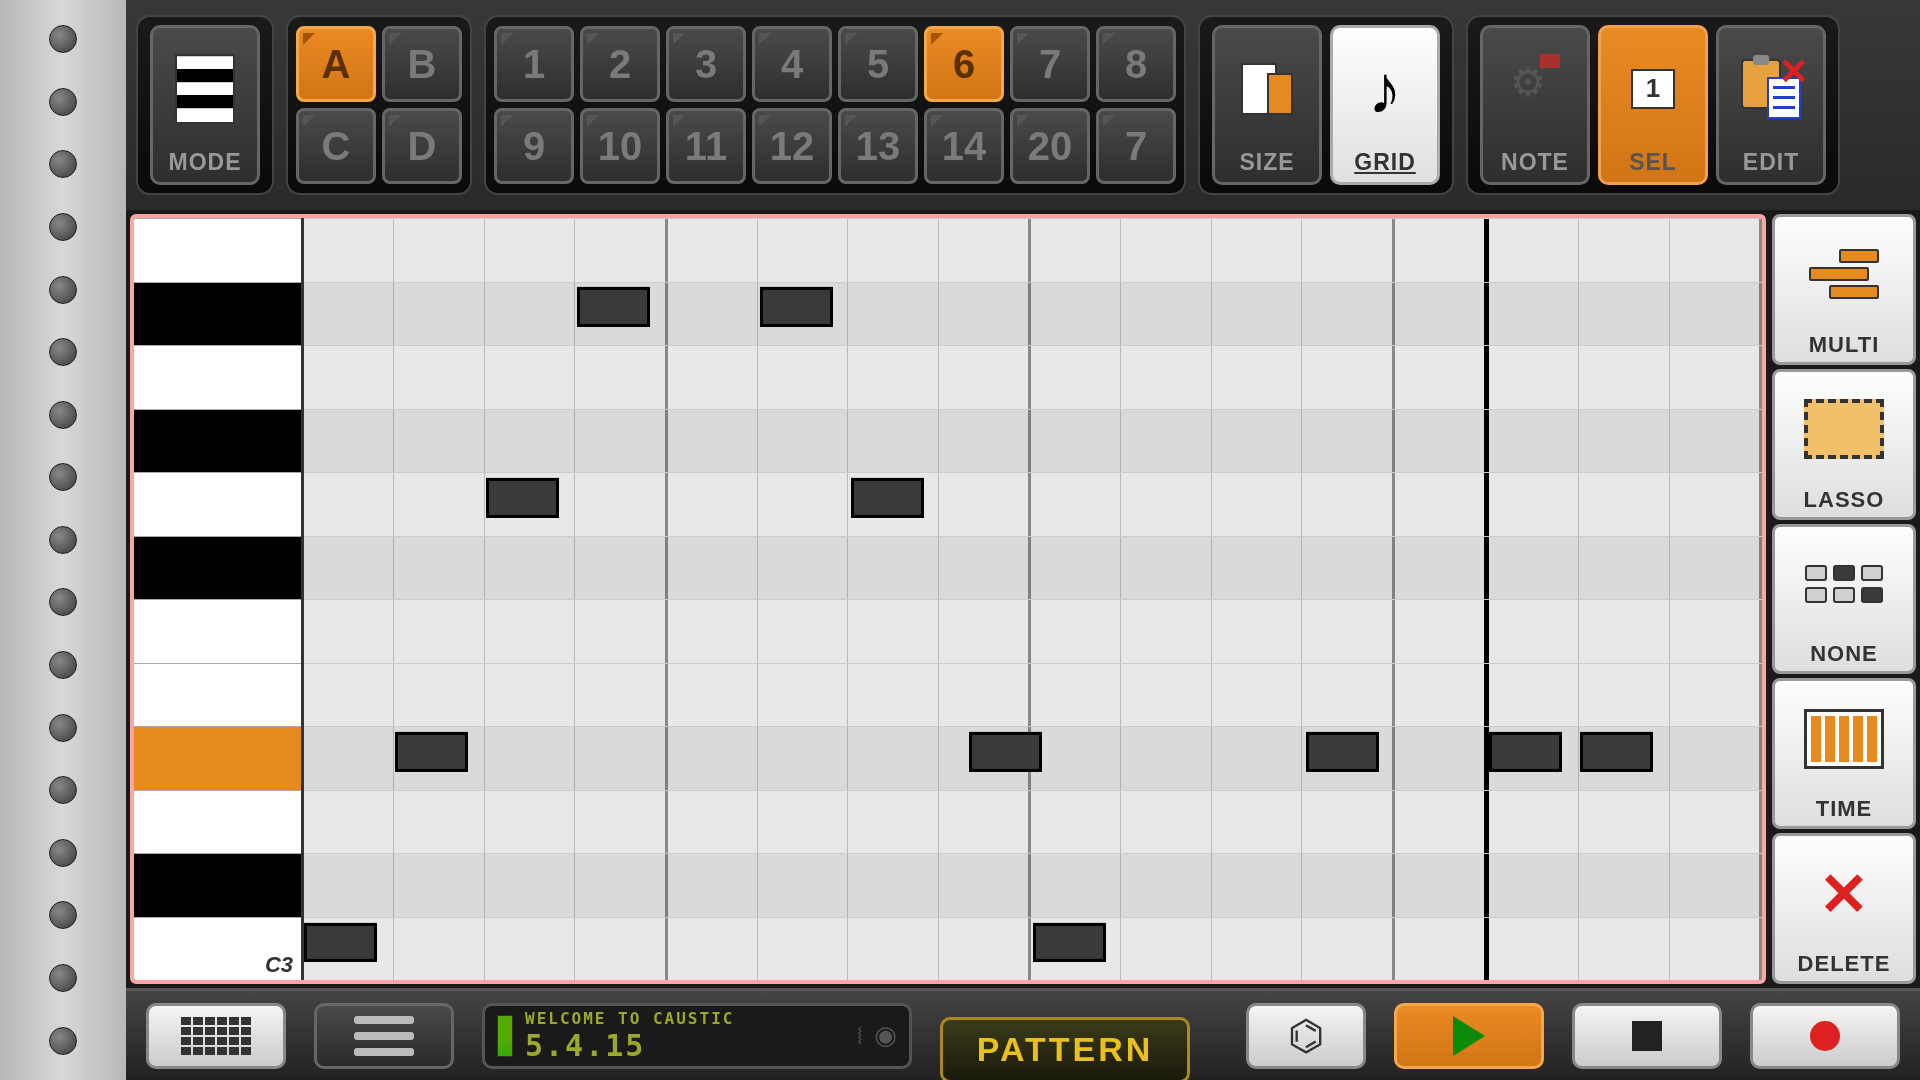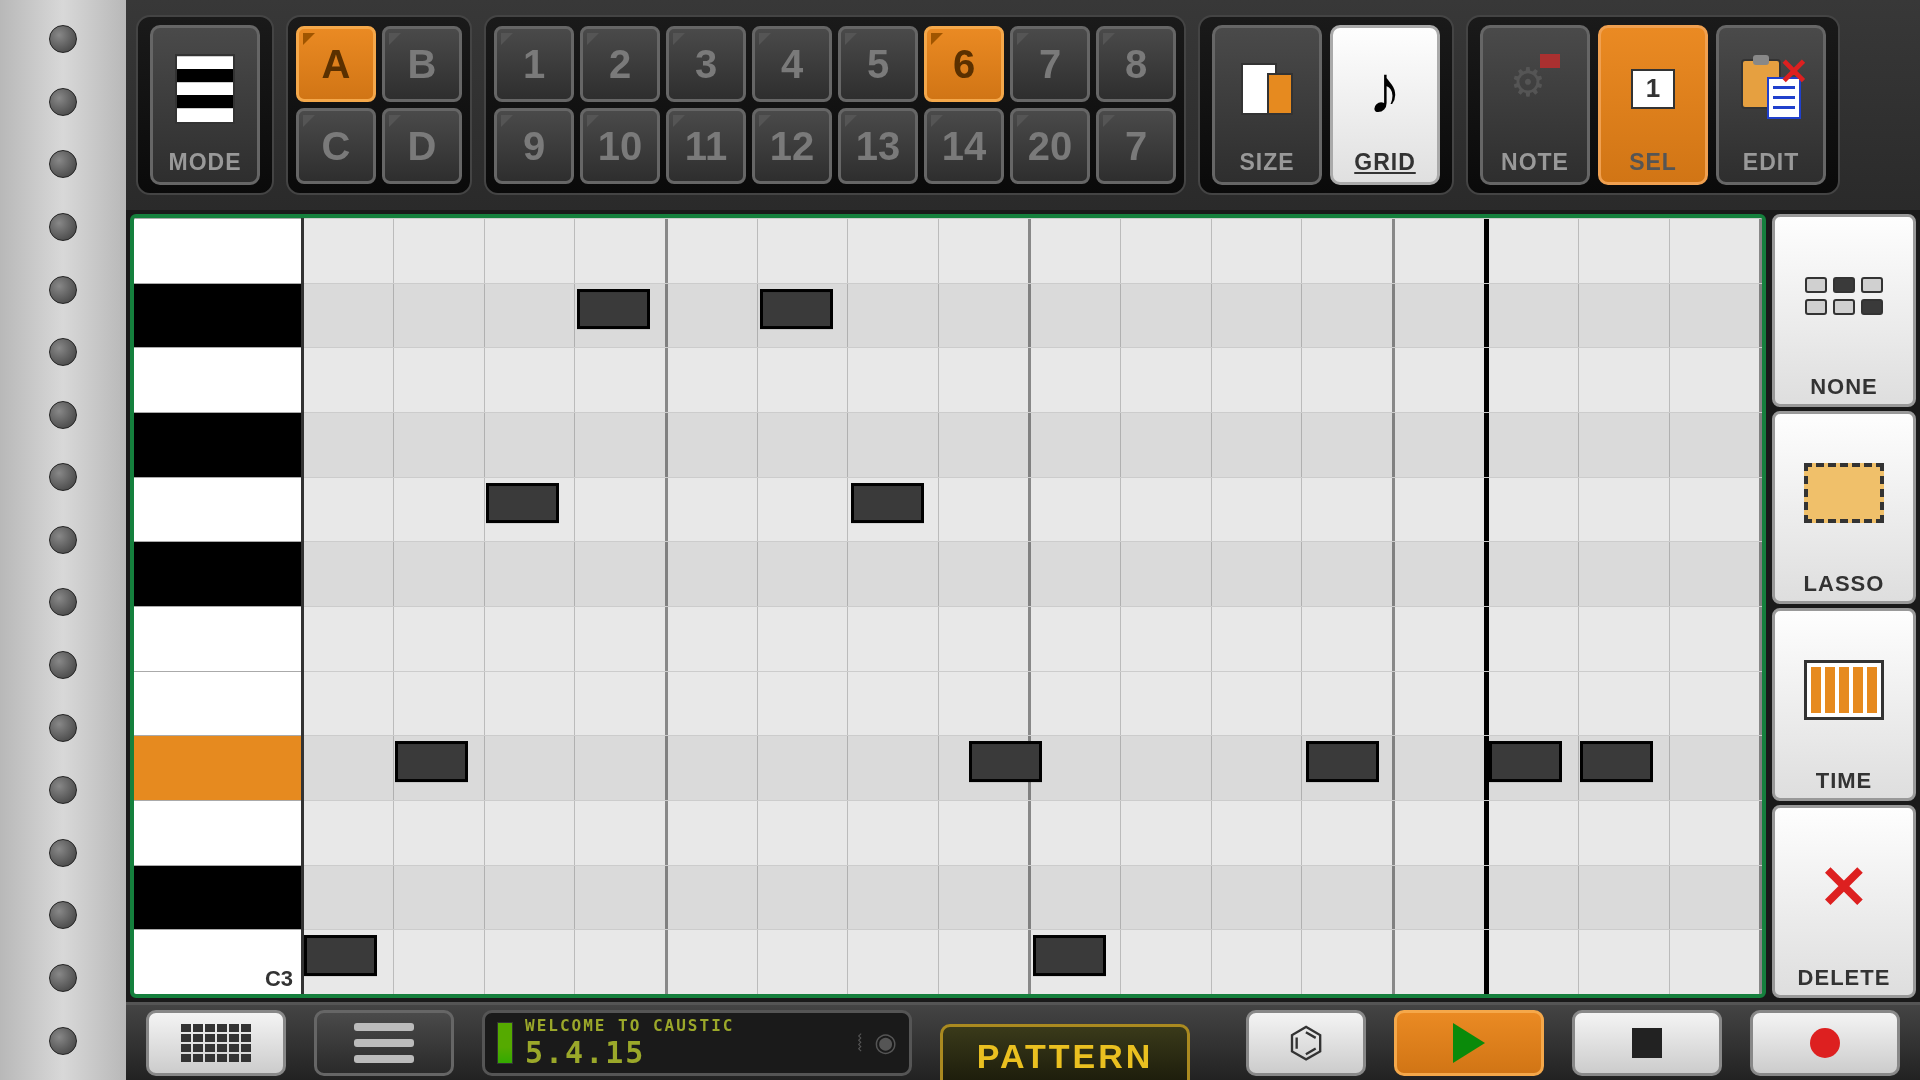--- a/index.html
+++ b/index.html
@@ -239,24 +239,25 @@
   color: #dd2020;
 }
 .editor-row {
   flex: 1;
   display: flex;
   background: #1a1a1a;
   padding: 4px;
 }
 .piano-roll {
   flex: 1;
-  border: 4px solid #15803d;
+  border: 4px solid #fca5a5;
   border-radius: 6px;
   display: flex;
   overflow: hidden;
+  font-style: italic;
 }
 .keys-col {
   width: 170px;
   display: flex;
   flex-direction: column;
   border-right: 3px solid #333;
 }
 .key {
   flex: 1;
   border-top: 1px solid #aaa;
@@ -361,21 +362,21 @@
   gap: 4px;
   padding: 4px;
 }
 .time-icon div { flex: 1; background: #e68a1f; }
 .delete-icon {
   font-size: 60px;
   font-weight: 900;
   color: #dd2020;
 }
 .bottom-bar {
-  height: 78px;
+  height: 92px;
   background: linear-gradient(180deg, #444, #222);
   border-top: 3px solid #555;
   display: flex;
   align-items: center;
   padding: 0 20px;
   gap: 28px;
 }
 .bb-btn {
   height: 66px;
   background: linear-gradient(180deg, #f4f4f4, #ccc);
@@ -650,36 +651,46 @@
           <div class="note" style="left: 81.25%; top: 66.6667%;"></div>
           <div class="note" style="left: 87.5%; top: 66.6667%;"></div>
           <div class="note" style="left: 0%; top: 91.6667%;"></div>
           <div class="note" style="left: 50%; top: 91.6667%;"></div>
         </div>
     </div>
 
     <div class="right-tools">
       <div class="tool-btn">
         <div class="ticon">
-            <div class="none-icon">
-              <div></div>
-              <div class="dark"></div>
-              <div></div>
-              <div></div>
-              <div></div>
-              <div class="dark"></div>
+            <div class="multi-icon">
+              <div></div>
+              <div></div>
+              <div></div>
             </div>
           </div>
-        <div class="tlabel">NONE</div>
+        <div class="tlabel">MULTI</div>
       </div>
       <div class="tool-btn">
         <div class="ticon">
             <div class="lasso-icon"></div>
           </div>
         <div class="tlabel">LASSO</div>
+      </div>
+      <div class="tool-btn">
+        <div class="ticon">
+            <div class="none-icon">
+              <div></div>
+              <div class="dark"></div>
+              <div></div>
+              <div></div>
+              <div></div>
+              <div class="dark"></div>
+            </div>
+          </div>
+        <div class="tlabel">NONE</div>
       </div>
       <div class="tool-btn">
         <div class="ticon">
             <div class="time-icon">
               <div></div>
               <div></div>
               <div></div>
               <div></div>
               <div></div>
             </div>

